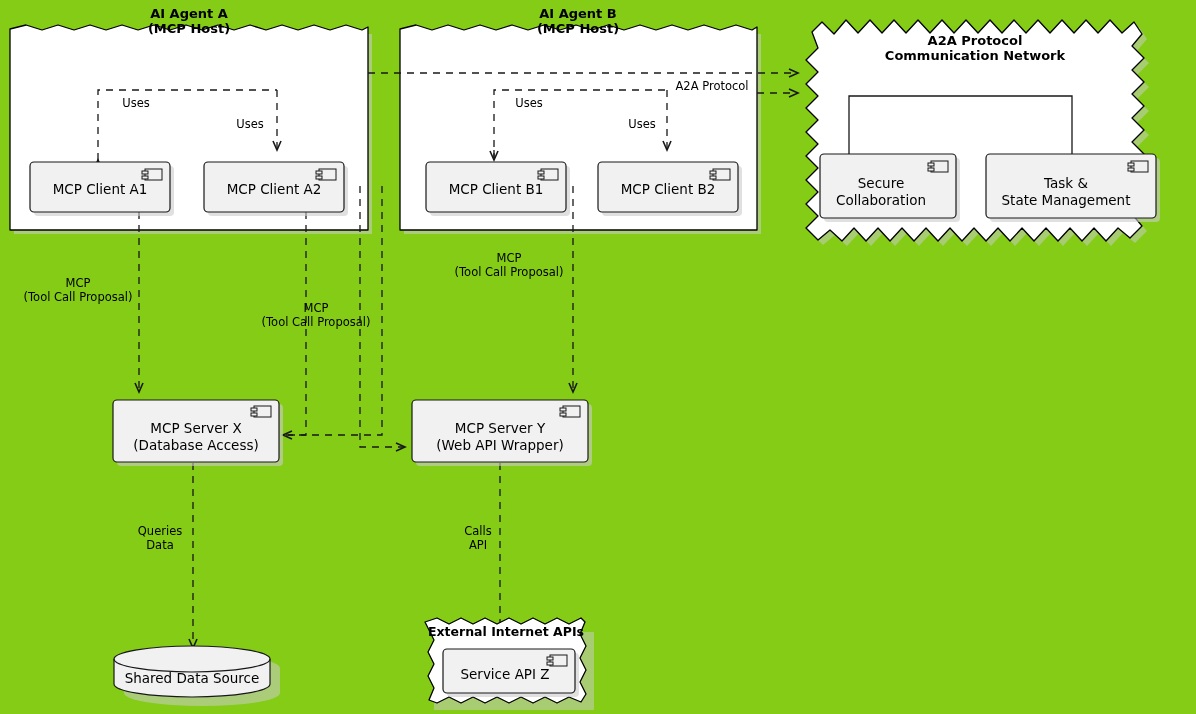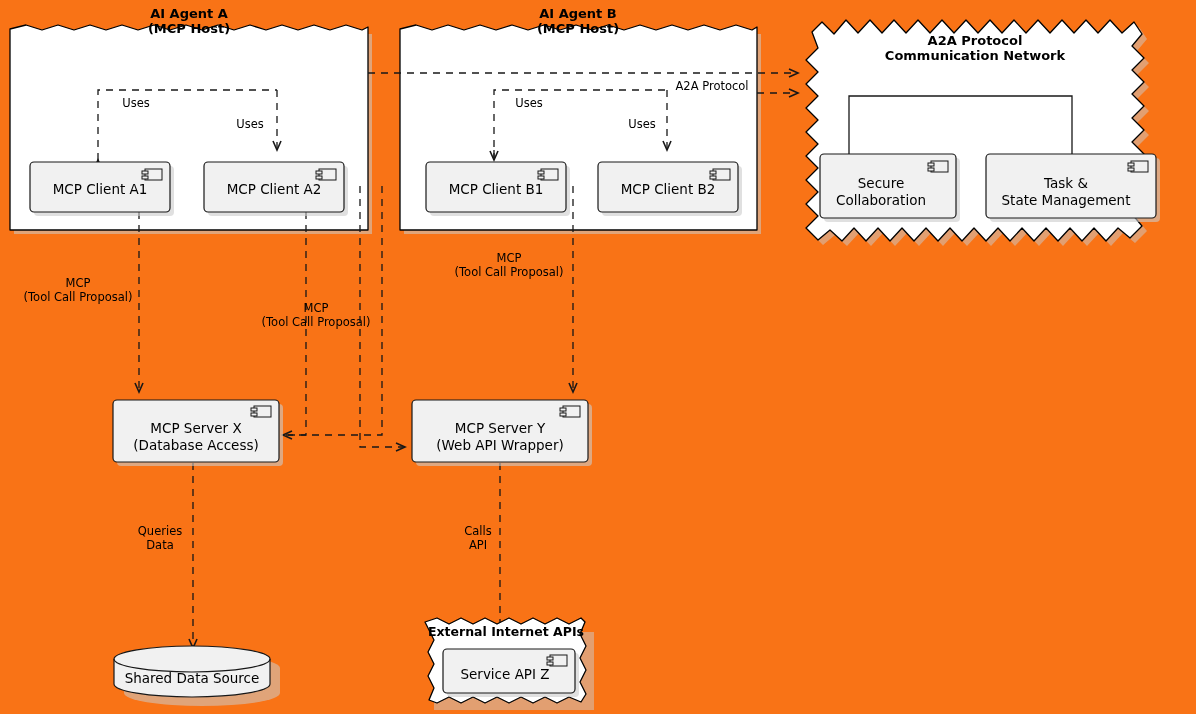--- a/index.html
+++ b/index.html
@@ -1,17 +1,17 @@
 <!DOCTYPE html>
 <html><head>
 <meta charset="utf-8">
 <style>
   html,body{margin:0;padding:0;background:#ffffff;}
   body{font-family:"DejaVu Sans","Liberation Sans",sans-serif;}
-  #stage{position:relative;width:1196px;height:714px;background:#f97316;overflow:hidden;}
+  #stage{position:relative;width:1196px;height:714px;background:#84cc16;overflow:hidden;}
   svg#diagram{position:absolute;left:0;top:0;width:1196px;height:714px;}
   .lbl{font-family:"DejaVu Sans","Liberation Sans",sans-serif;fill:#000;}
   .title-lbl{font-size:13px;font-weight:bold;text-anchor:middle;}
   .comp-lbl{font-size:13.5px;text-anchor:middle;}
   .edge-lbl{font-size:11.5px;text-anchor:middle;}
   .pkg-lbl{font-size:12.5px;font-weight:bold;text-anchor:start;}
   .db-lbl{font-size:13.5px;text-anchor:middle;}
 </style>
 </head>
 <body>

